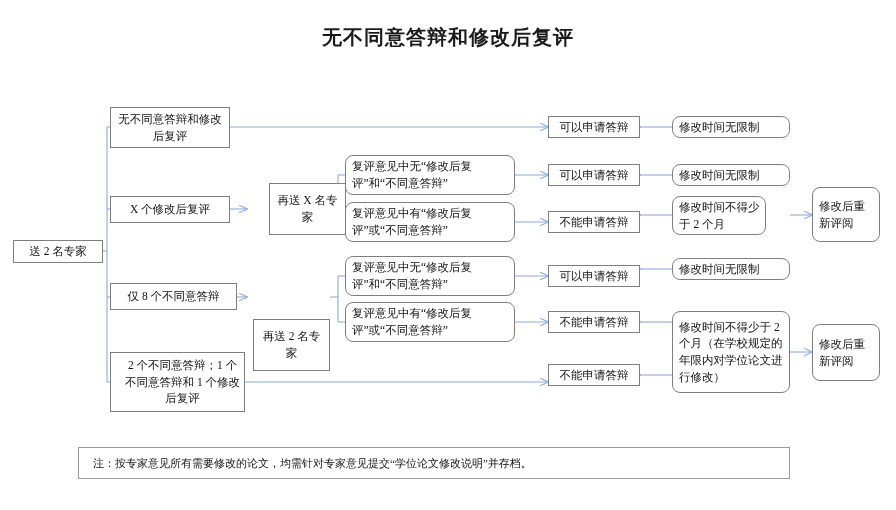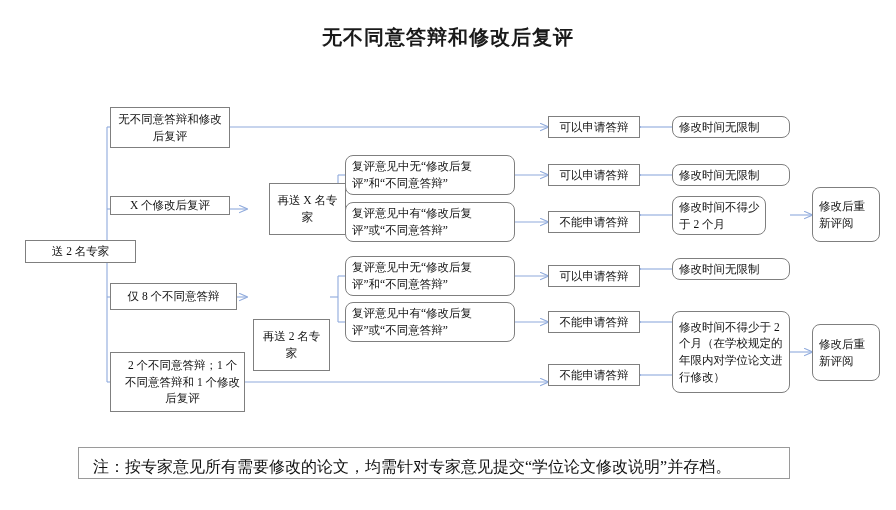--- a/index.html
+++ b/index.html
@@ -46,22 +46,22 @@
     border-radius:8px;
   }
   .node .txt{display:block;width:100%;}
 
   .note{
     position:absolute;
     box-sizing:border-box;
     border:1px solid #9a9a9a;
     background:#ffffff;
     display:flex;
-    align-items:flex-end;
-    font-size:16px;
+    align-items:center;
+    font-size:11px;
     padding-left:14px;
     color:#111;
     z-index:2;
   }
 </style>
 </head>
 <body>
 
 <div id="canvas">
 
@@ -112,29 +112,29 @@
       <path d="M672,215 L640,215" marker-end="url(#arrowL)"></path>
       <path d="M672,269 L640,269" marker-end="url(#arrowL)"></path>
       <path d="M672,322 L640,322" marker-end="url(#arrowL)"></path>
       <path d="M672,375 L640,375" marker-end="url(#arrowL)"></path>
 
       <path d="M790,215 L812,215" marker-end="url(#arrowR)"></path>
       <path d="M790,352 L812,352" marker-end="url(#arrowR)"></path>
     </g>
   </svg>
 
-  <div class="node" style="left:13px;top:240px;width:111px;height:23px;margin-left:12px;">
+  <div class="node" style="left:13px;top:240px;width:90px;height:23px;">
     <span class="txt">送 2 名专家</span>
   </div>
 
   <div class="node" style="left:110px;top:107px;width:120px;height:41px;">
     <span class="txt">无不同意答辩和修改后复评</span>
   </div>
 
-  <div class="node" style="left:110px;top:196px;width:120px;height:19px;">
+  <div class="node" style="left:110px;top:196px;width:120px;height:27px;">
     <span class="txt">X 个修改后复评</span>
   </div>
 
   <div class="node" style="left:110px;top:283px;width:127px;height:27px;">
     <span class="txt">仅 8 个不同意答辩</span>
   </div>
 
   <div class="node" style="left:110px;top:352px;width:135px;height:60px;padding-left:14px;">
     <span class="txt">2 个不同意答辩；1 个不同意答辩和 1 个修改后复评</span>
   </div>

